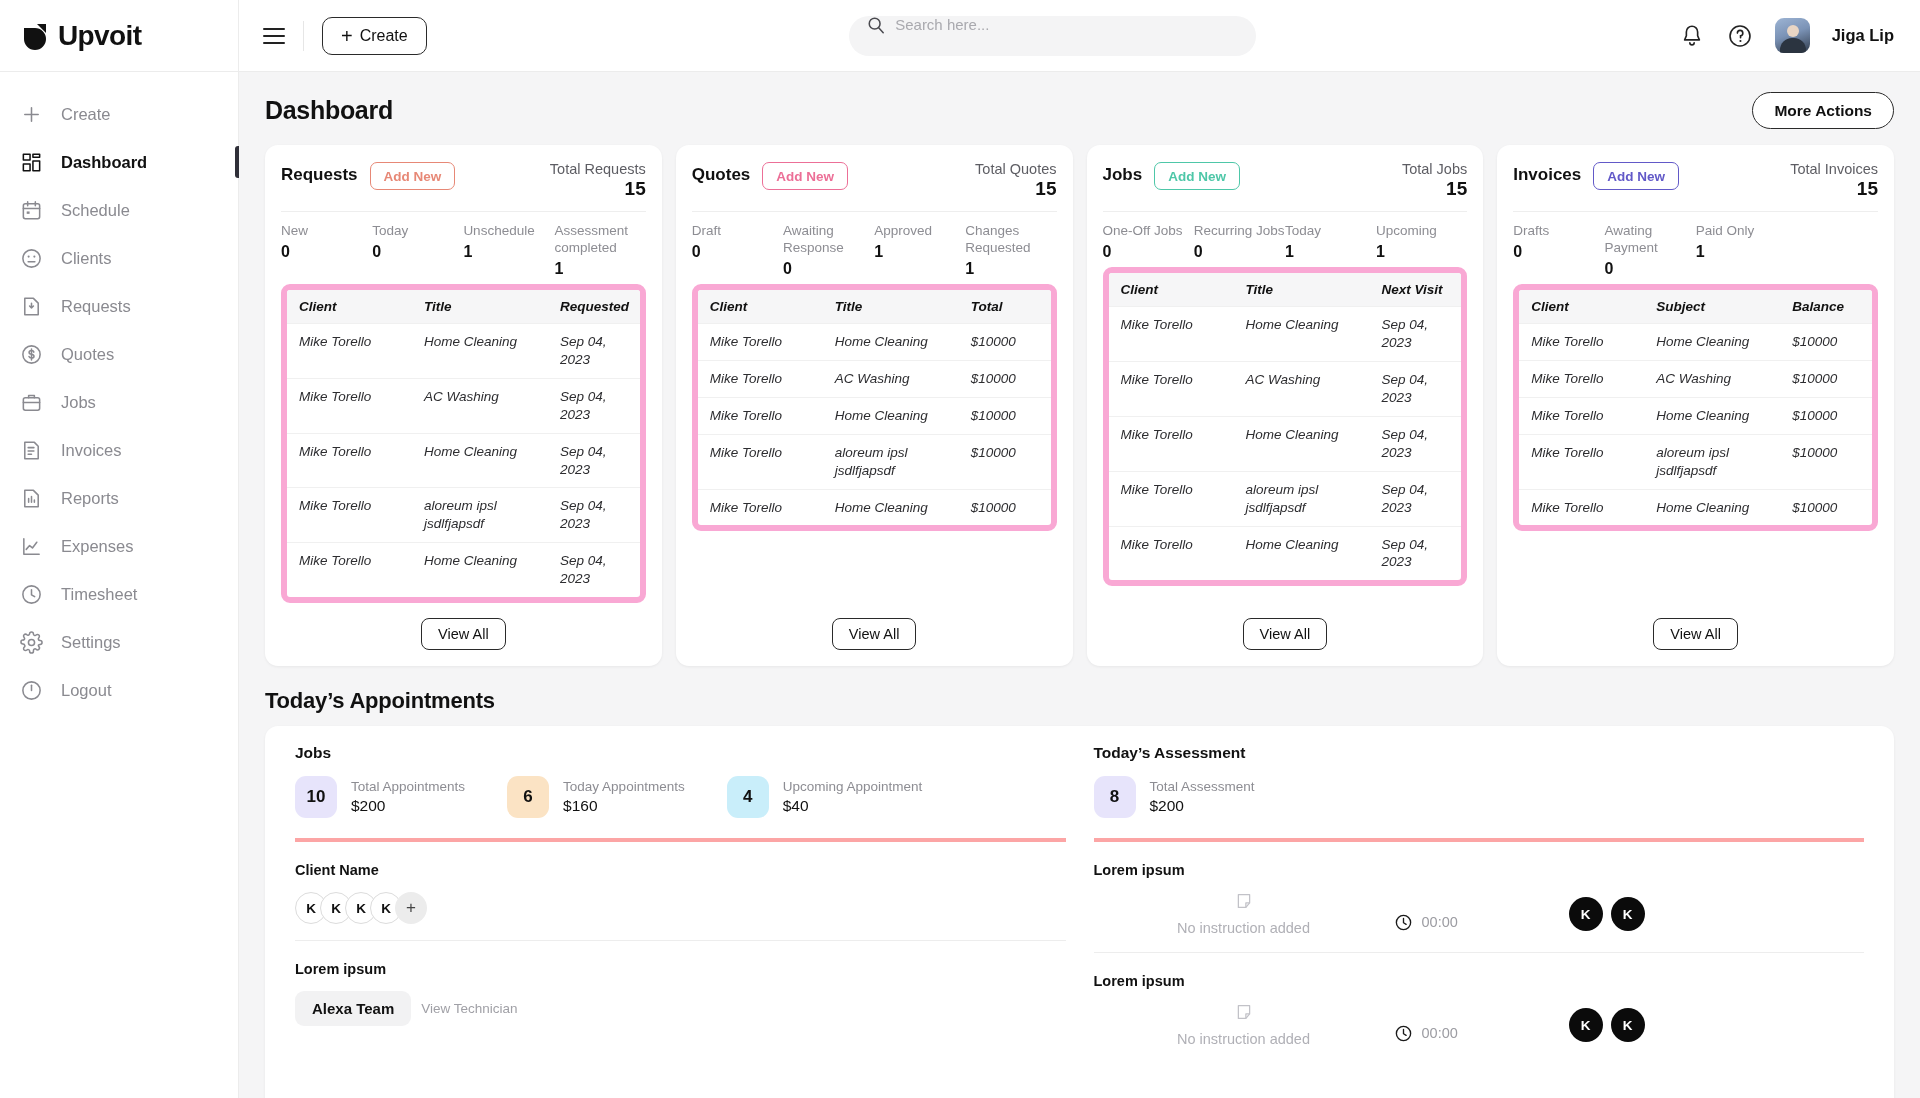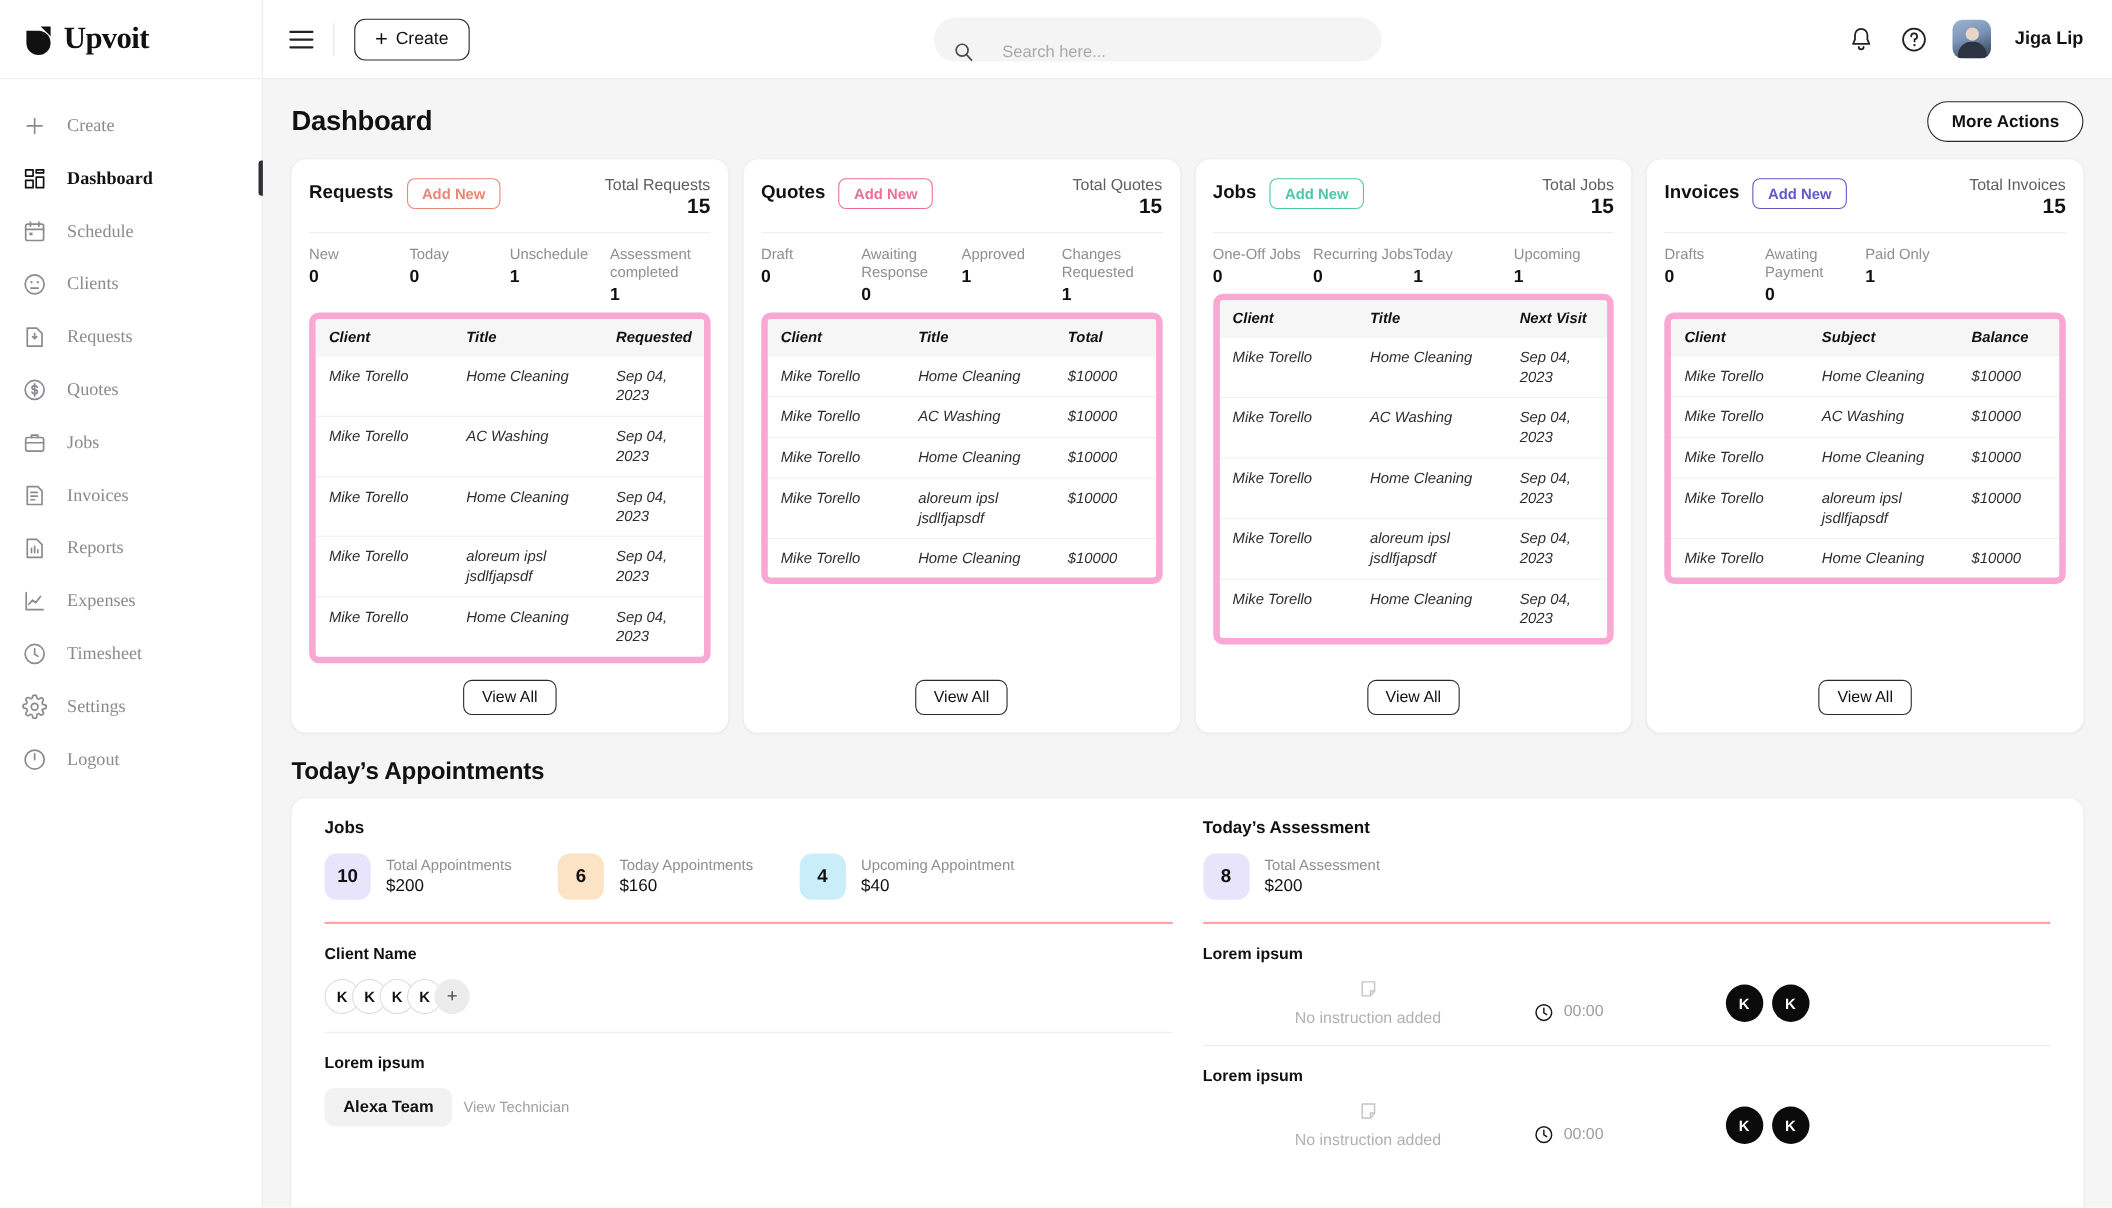--- a/index.html
+++ b/index.html
@@ -9,21 +9,21 @@
     background: #ffffff;
     overflow: hidden;
   }
   .app { display: flex; width: 1920px; height: 1098px; }
 
   
   .sidebar {
     width: 239px; min-width: 239px; height: 1098px;
     background: #ffffff;
     border-right: 1px solid #ececec;
-    display: flex; flex-direction: column; font-family: Liberation Serif, serif;
+    display: flex; flex-direction: column;
   }
   .brand {
     height: 72px; display: flex; align-items: center; gap: 9px;
     padding: 0 0 0 22px;
     border-bottom: 1px solid #ececec;
   }
   .brand-mark { width: 27px; height: 30px; flex: none; }
   .brand-name {
     font-size: 28px; font-weight: bold; letter-spacing: -0.6px; color: #111;
   }
@@ -53,21 +53,21 @@
   .create-btn {
     display: flex; align-items: center; gap: 7px;
     height: 38px; padding: 0 18px; border: 1.4px solid #2a2a2a;
     border-radius: 10px; background: #fff; cursor: pointer;
     font-size: 16px; color: #111;
   }
   .create-btn .plus { font-size: 20px; line-height: 1; font-weight: 500; }
   .searchwrap { flex: 1; display: flex; justify-content: center; }
   .search {
     width: 407px; height: 40px; background: #f4f4f5; border-radius: 20px;
-    display: flex; align-items: flex-end; gap: 26px; padding: 0 18px;
+    display: flex; align-items: flex-start; gap: 10px; padding: 0 18px;
   }
   .search input {
     border: none; outline: none; background: transparent; flex: 1;
     font-size: 15px; color: #3a3a3a; font-family: "Liberation Sans", sans-serif;
   }
   .search input::placeholder { color: #a9a9ae; }
   .topright { display: flex; align-items: center; gap: 22px; }
   .iconbtn { width: 26px; height: 26px; cursor: pointer; display:block; }
   .avatar-photo {
     width: 35px; height: 35px; border-radius: 9px; overflow: hidden;
@@ -128,21 +128,21 @@
     background: #fff; font-size: 14.5px; font-weight: normal; color: #111; cursor: pointer;
   }
 
   
   .sec-title { font-size: 22px; font-weight: bold; color: #111; margin: 22px 0 12px 0; letter-spacing: -0.2px; }
   .panel { background: #fff; border-radius: 13px; box-shadow: 0 1px 3px rgba(0,0,0,.06);
     display: flex; padding: 18px 16px 24px 16px; min-height: 400px; }
   .pcol { flex: 1; min-width: 0; padding: 0 14px; }
   .pcol.left { border-right: 0; }
   .pcol h4 { font-size: 15.5px; font-weight: bold; color: #111; }
-  .appt-row { display: flex; gap: 42px; padding: 14px 0 20px 0; border-bottom: 2px solid #fca5a5; }
+  .appt-row { display: flex; gap: 42px; padding: 14px 0 20px 0; border-bottom: 4px solid #fca5a5; }
   .appt { display: flex; align-items: center; gap: 14px; }
   .appt .badge {
     width: 42px; height: 42px; border-radius: 11px; display:flex; align-items:center;
     justify-content:center; font-size: 17px; font-weight: bold; color: #111; flex: none;
   }
   .appt .tx .t1 { font-size: 13.5px; color: #8d8d93; }
   .appt .tx .t2 { font-size: 15.5px; color: #111; margin-top: 3px; }
   .sub { padding: 20px 0 16px 0; border-bottom: 1px solid #ededed; }
   .sub h5 { font-size: 14.5px; font-weight: bold; color: #111; margin-bottom: 14px; }
   .kstack { display: flex; align-items: center; }

